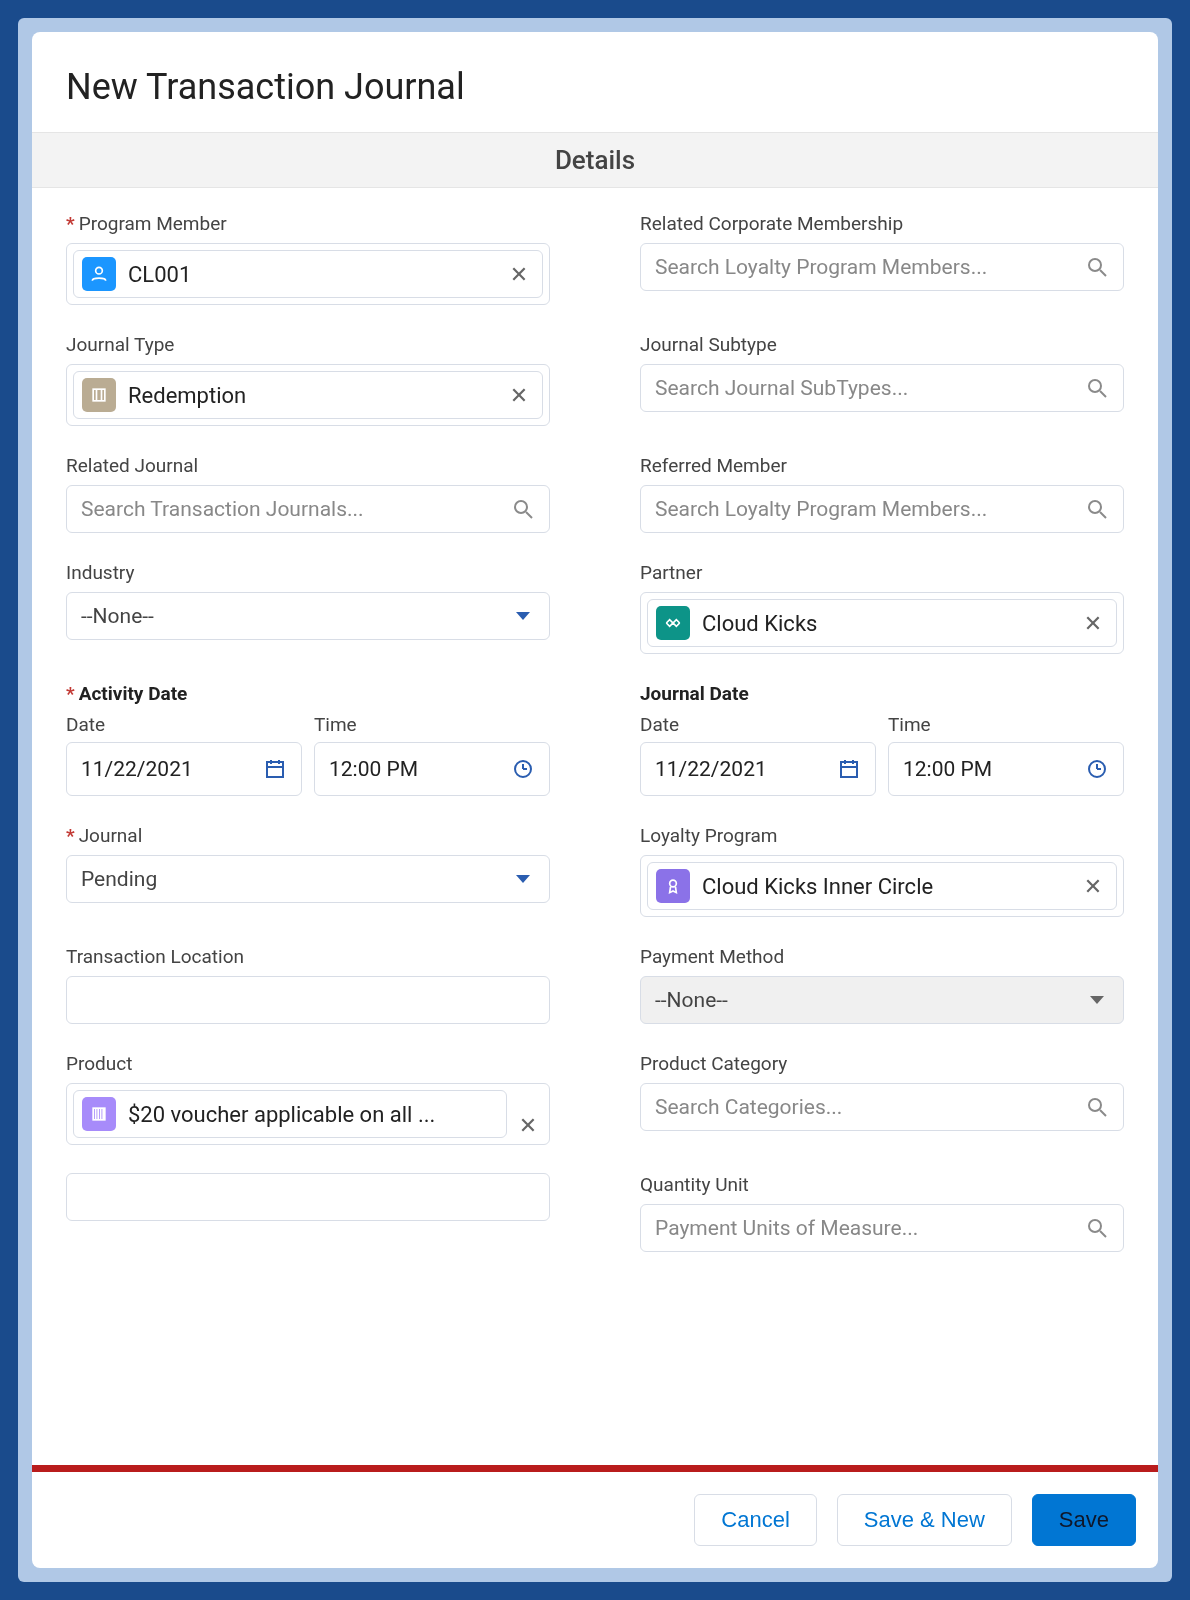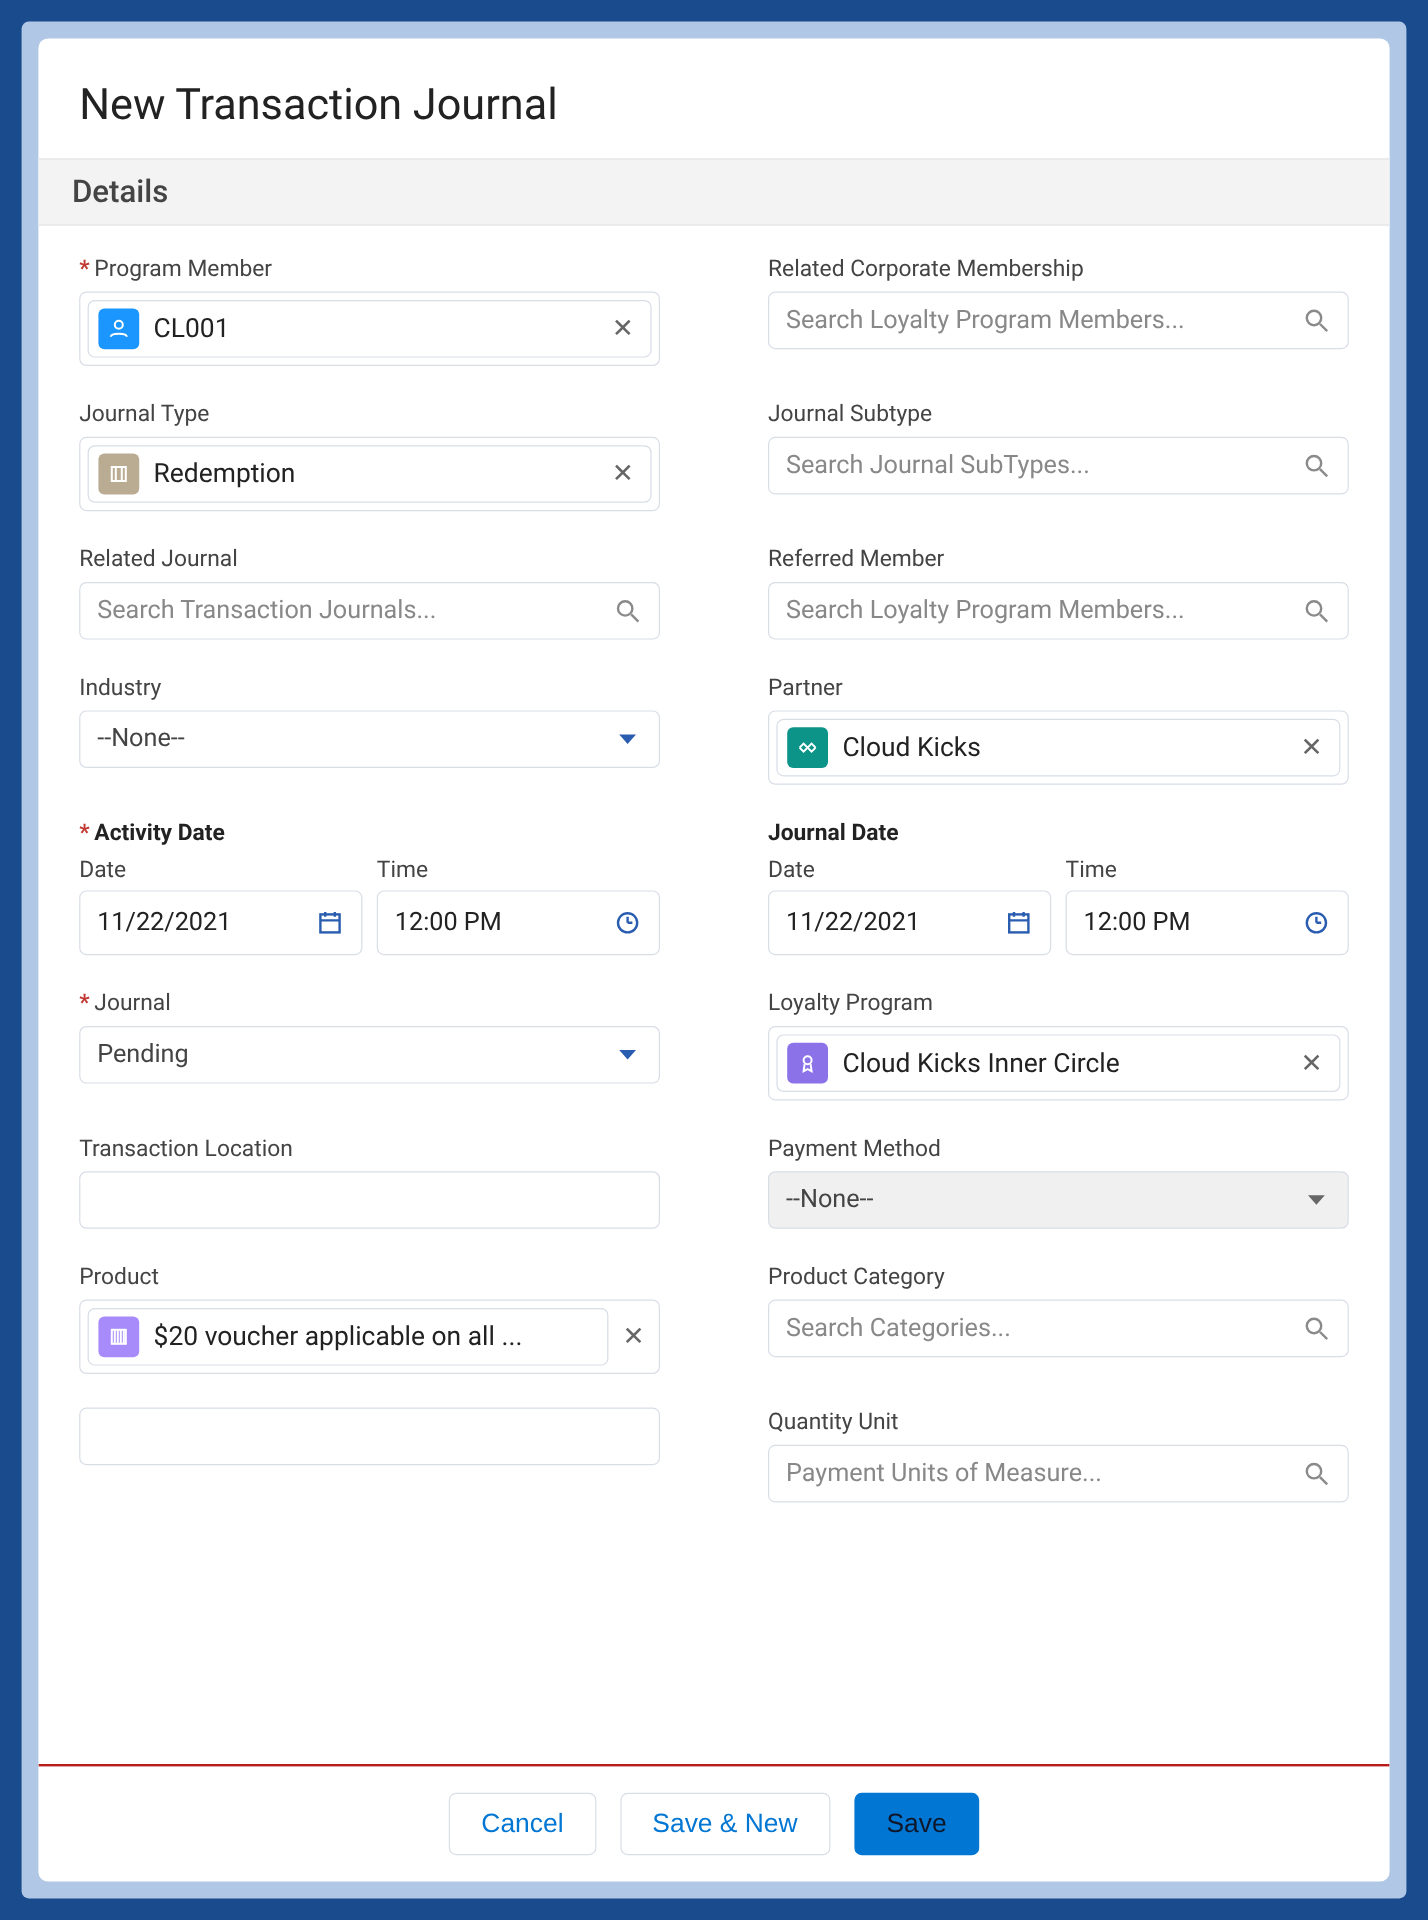--- a/index.html
+++ b/index.html
@@ -34,20 +34,21 @@
     padding:34px 34px 24px 34px;
   }
   .section-header {
     background:#f3f3f3;
     font-size:26px;
     font-weight:500;
     color:#444;
     padding:12px 28px;
     border-top:1px solid #e5e5e5;
     border-bottom:1px solid #e5e5e5;
+    text-align:center;
   }
   .form-body {
     flex:1;
     overflow-y:auto;
     padding:24px 34px 4px 34px;
   }
   .form-grid {
     display:grid;
     grid-template-columns: 1fr 1fr;
     column-gap:90px;
@@ -61,21 +62,21 @@
   }
   .label.bold { font-weight:700; color:#222; }
   .req { color:#c23934; font-weight:700; margin-right:4px; }
   .sublabel { font-size:19px; color:#444; margin-bottom:6px; }
 
   .lookup-box {
     border:1px solid #d8dde6;
     border-radius:6px;
     padding:6px;
   }
-  .chip-row { display:flex; align-items:center; }
+  .chip-row { display:flex; align-items:flex-end; }
   .chip {
     display:flex;
     align-items:center;
     flex:1;
     border:1px solid #d8dde6;
     border-radius:6px;
     padding:6px 8px;
     font-size:22px;
     color:#222;
     min-height:48px;
@@ -126,24 +127,24 @@
   
   .icon-sq svg { width:20px; height:20px; }
   .i-blue { background:#1b96ff; }
   .i-tan { background:#baac93; }
   .i-teal { background:#0d9488; }
   .i-purple { background:#8b72e8; }
   .i-lilac { background:#a78bfa; }
 
   
   .footer {
-    border-top:2px solid #b91c1c;
+    border-top:7px solid #b91c1c;
     padding:22px;
     display:flex;
-    justify-content:center;
+    justify-content:flex-end;
     gap:20px;
   }
   .btn {
     border-radius:6px;
     font-size:22px;
     padding:12px 26px;
     cursor:pointer;
   }
   .btn-neutral {
     background:#fff; border:1px solid #d8dde6; color:#0176d3;

